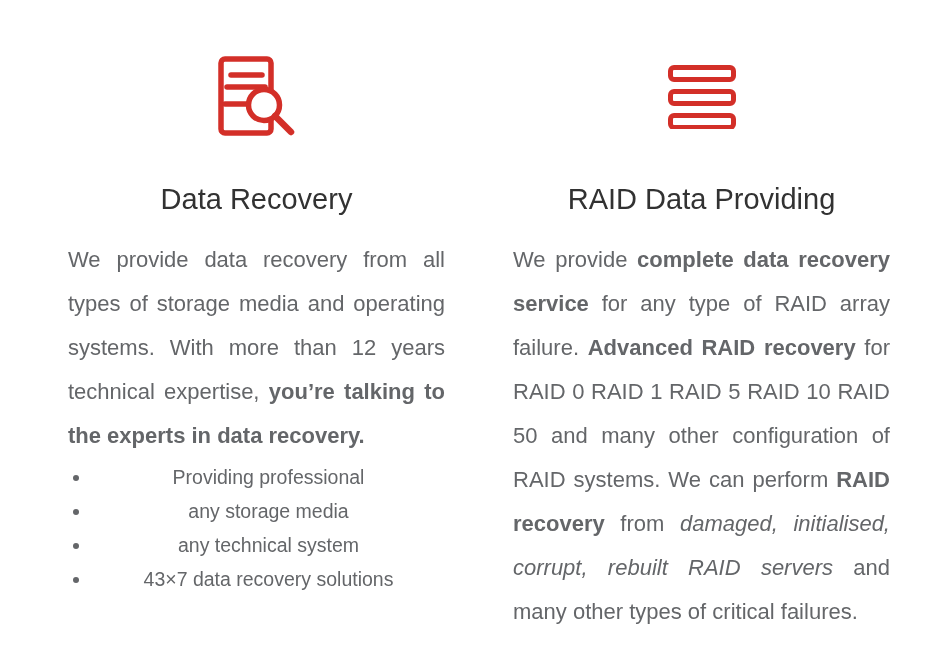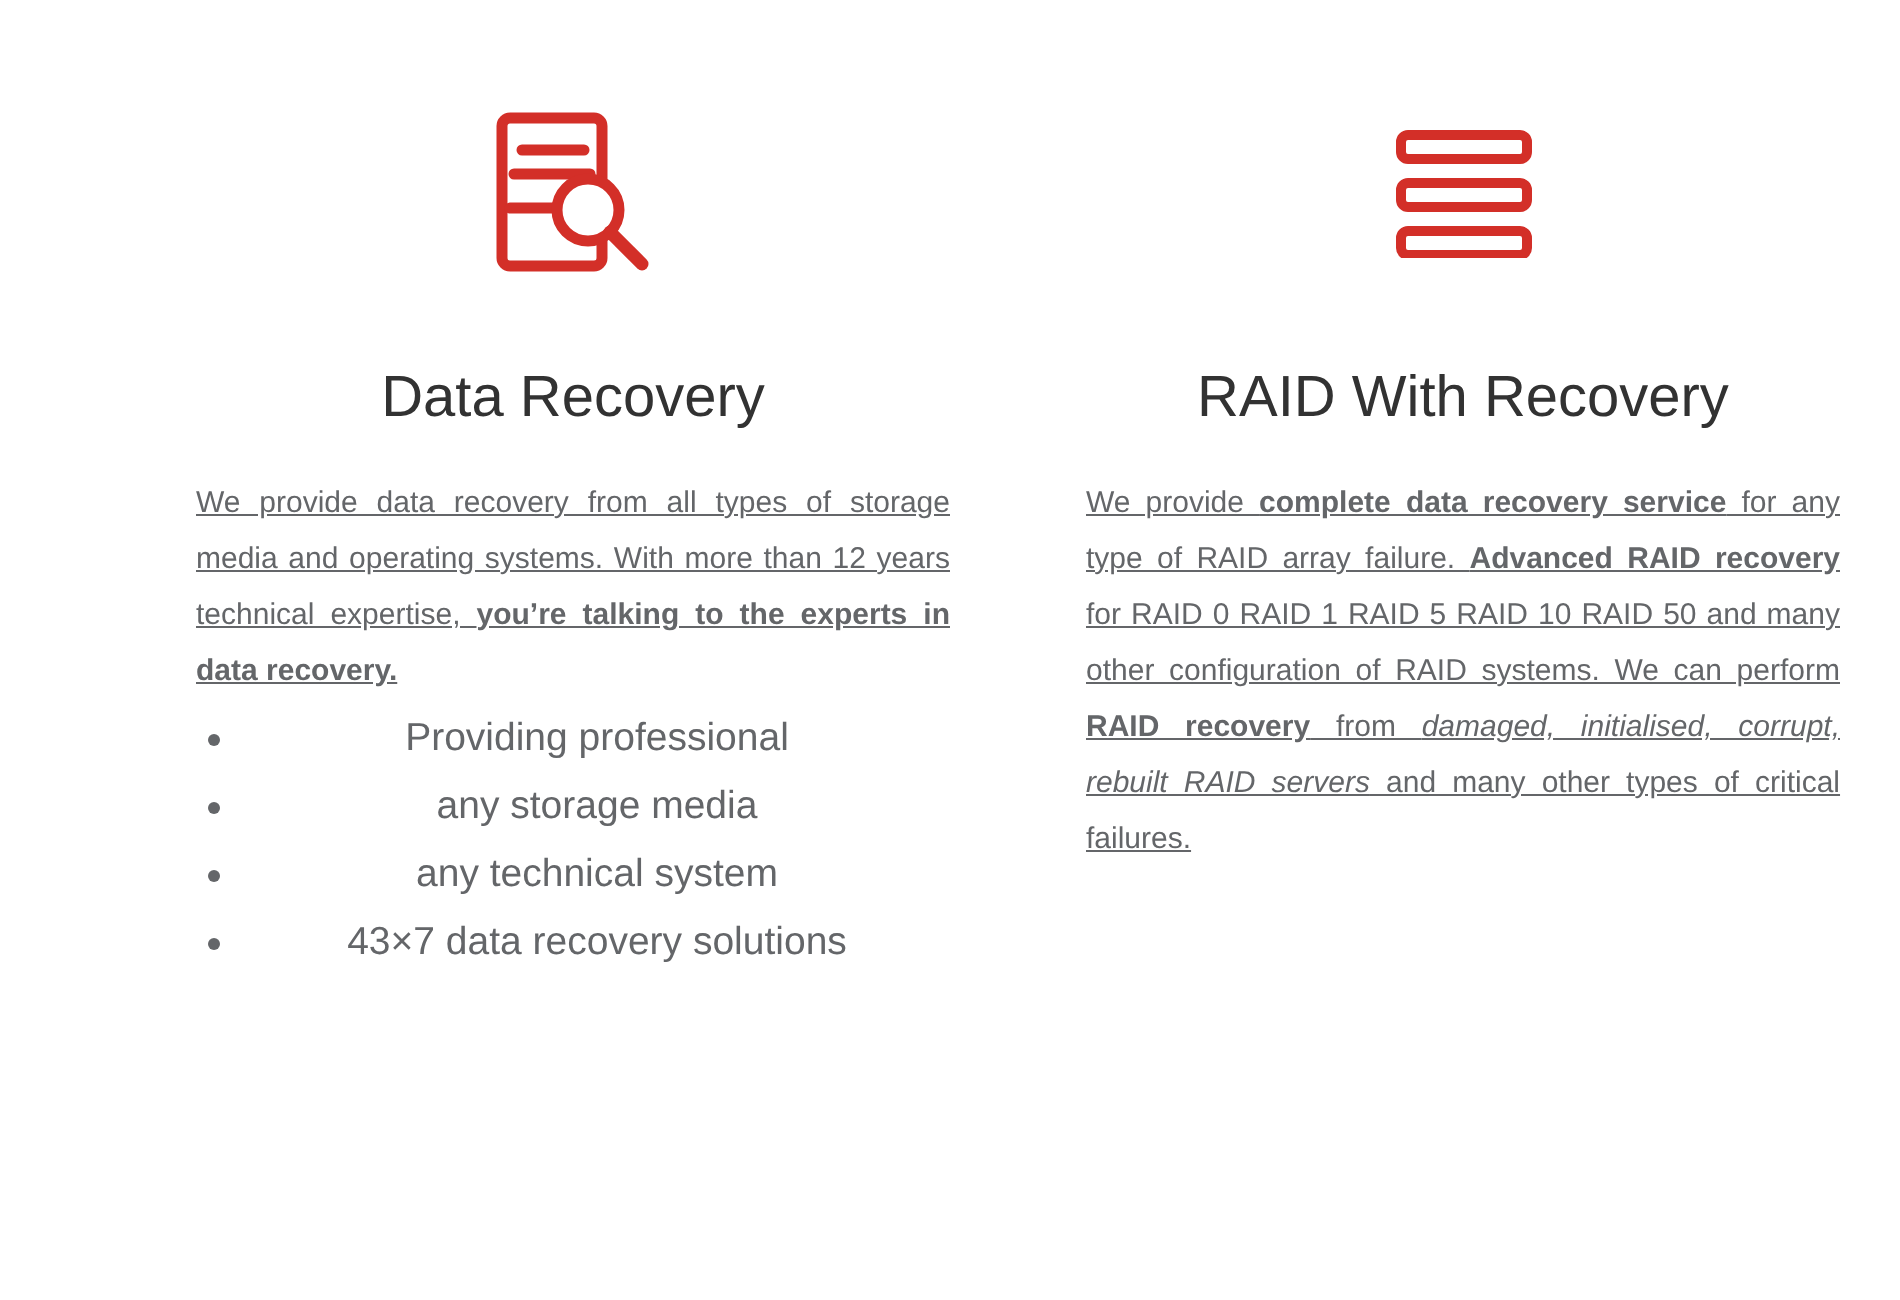--- a/index.html
+++ b/index.html
@@ -12,21 +12,20 @@
   html,body{margin:0;padding:0;}
   body{
     width:950px;height:650px;overflow:hidden;
     background:var(--bg);
     font-family:"Liberation Sans", sans-serif;
   }
   .page{
     display:flex;
     padding:0 61px 0 68px;
     gap:68px;
-    margin-left:30px;
   }
   .col{
     width:377px;
     flex:0 0 377px;
   }
   .icon-wrap{
     margin-top:55px;
     height:83px;
     display:flex;
     align-items:center;
@@ -36,25 +35,24 @@
   h2.title{
     margin:43px 0 0 0;
     font-size:29px;
     line-height:36px;
     font-weight:400;
     color:var(--heading);
     text-align:center;
   }
   p.desc{
     margin:21px 0 0 0;
-    font-size:15px;
-    line-height:28px;
+    font-size:22px;
+    line-height:44px;
     color:var(--body);
     text-align:justify;
-    text-decoration:underline;
   }
   p.desc strong{font-weight:700;}
   p.desc em{font-style:italic;}
   ul.bullets{
     margin:2px 0 0 0;
     padding:0 0 0 24px;
     list-style:disc;
     font-size:19.5px;
     line-height:34px;
     color:var(--body);
@@ -89,18 +87,18 @@
   </section>
 
   <section class="col">
     <div class="icon-wrap">
       <svg width="68" height="64" viewBox="0 0 68 64" fill="none" stroke="currentColor" aria-hidden="true">
         <rect x="2.5" y="2.5" width="63" height="12" rx="3.5" stroke-width="5"></rect>
         <rect x="2.5" y="26.5" width="63" height="12" rx="3.5" stroke-width="5"></rect>
         <rect x="2.5" y="50.5" width="63" height="12" rx="3.5" stroke-width="5"></rect>
       </svg>
     </div>
-    <h2 class="title">RAID With Recovery</h2>
+    <h2 class="title">RAID Data Providing</h2>
     <p class="desc"><span>We provide </span><strong>complete data recovery service</strong><span> for any type of RAID array failure. </span><strong>Advanced RAID recovery</strong><span> for RAID 0 RAID 1 RAID 5 RAID 10 RAID 50 and many other configuration of RAID systems. We can perform </span><strong>RAID recovery</strong><span> from </span><em>damaged, initialised, corrupt, rebuilt RAID servers</em><span> and many other types of critical failures.</span></p>
 
   </section>
 
 </div>
 
 </body></html>

